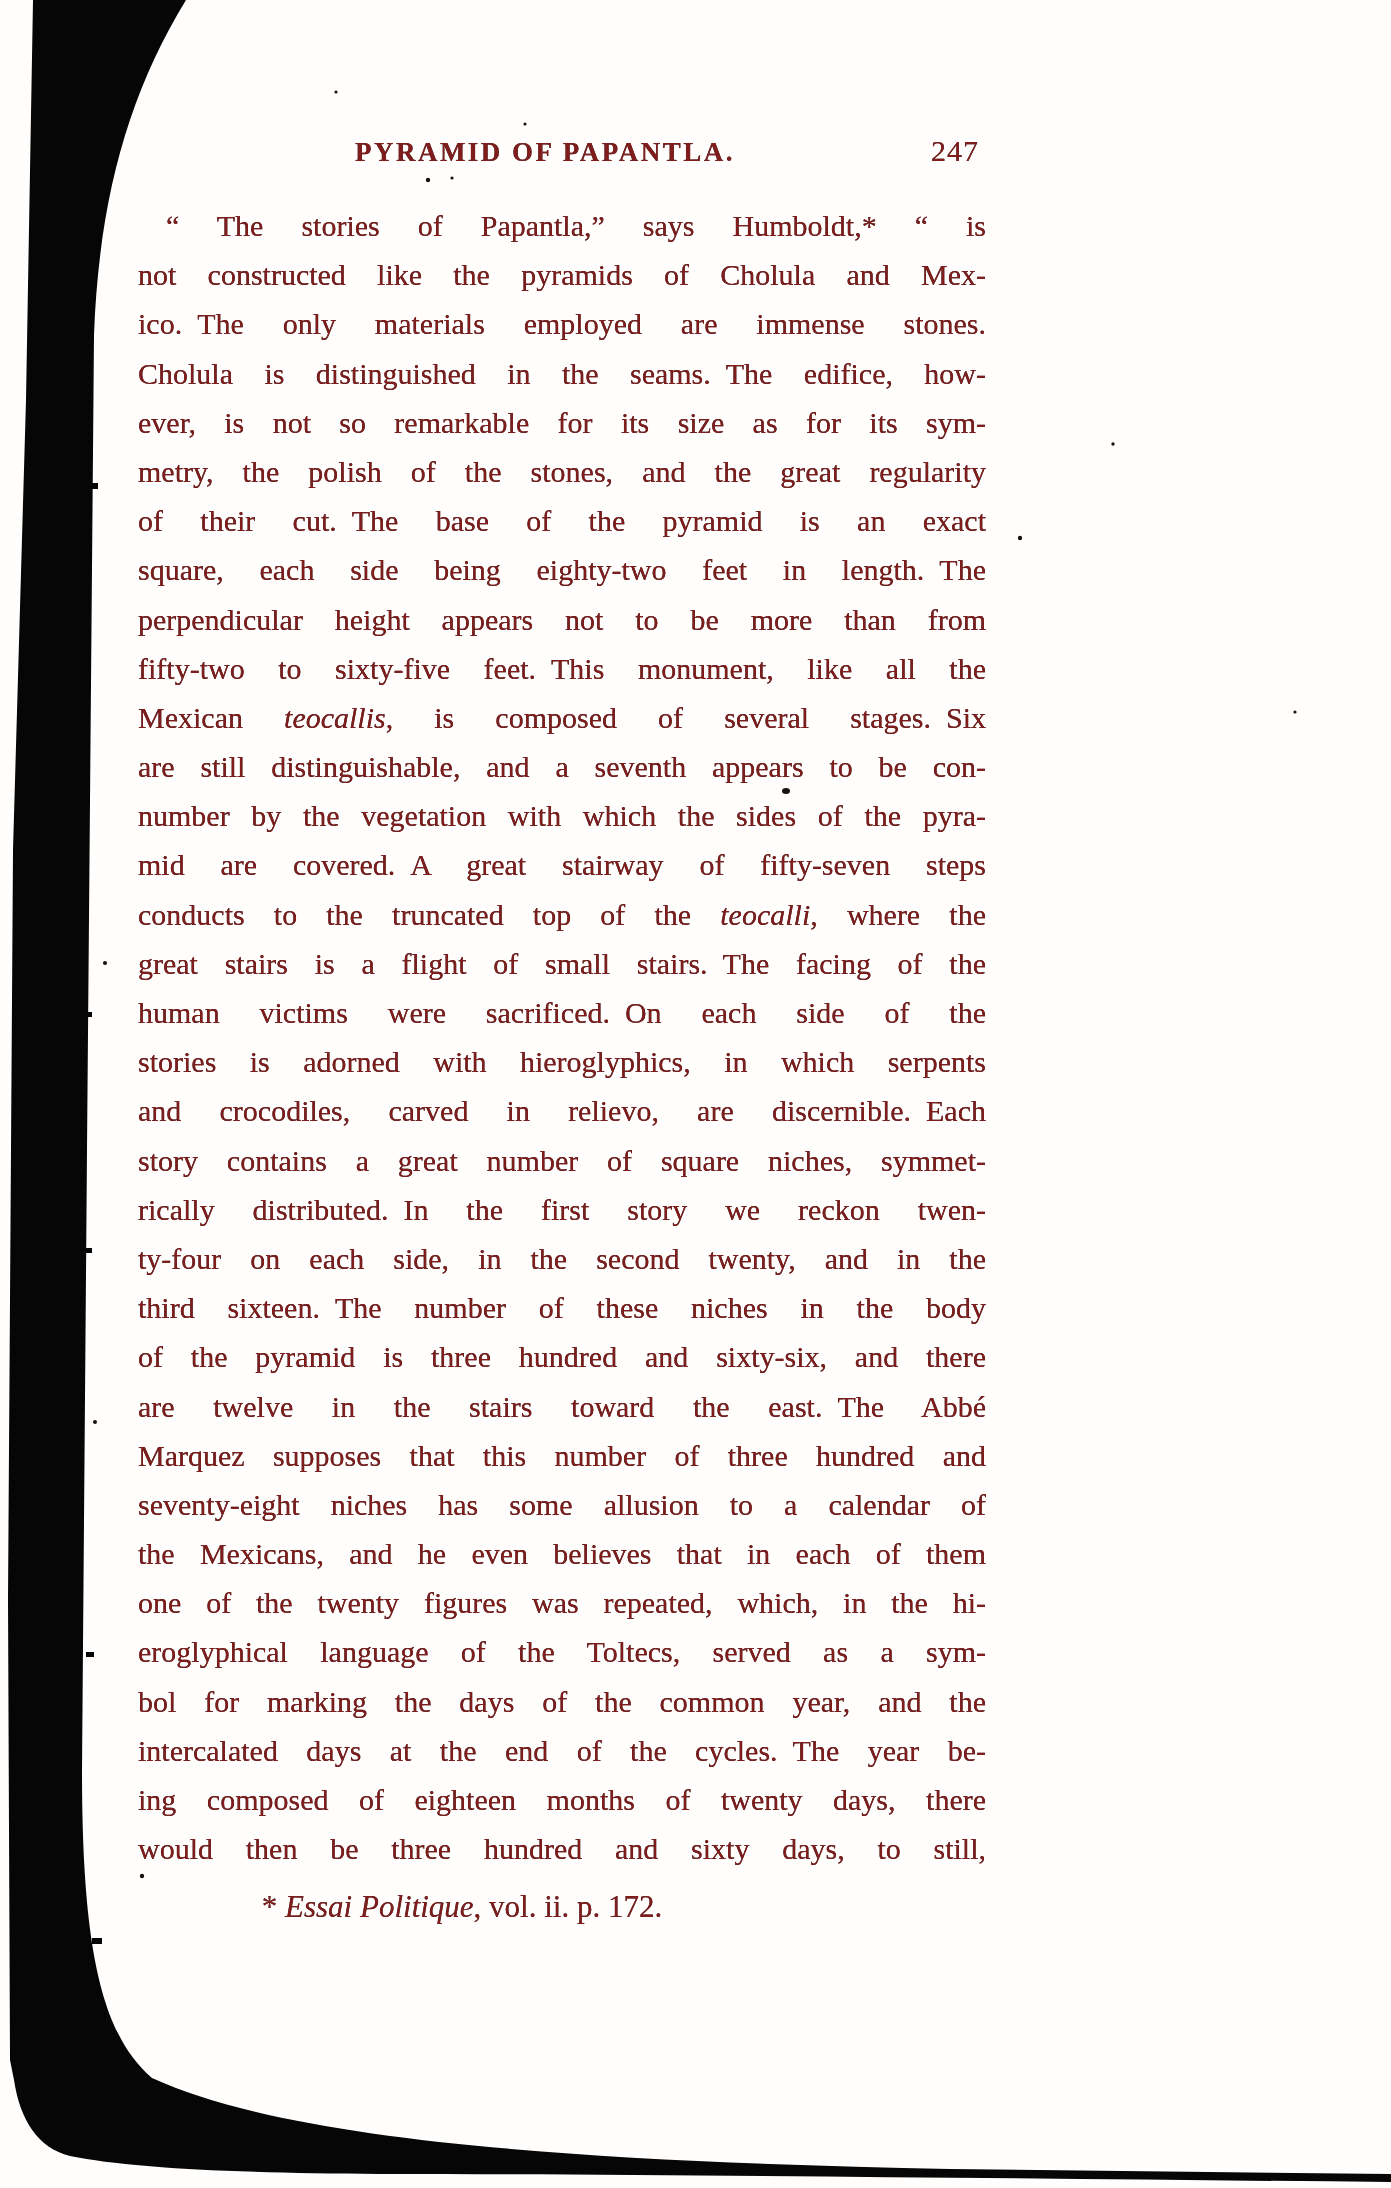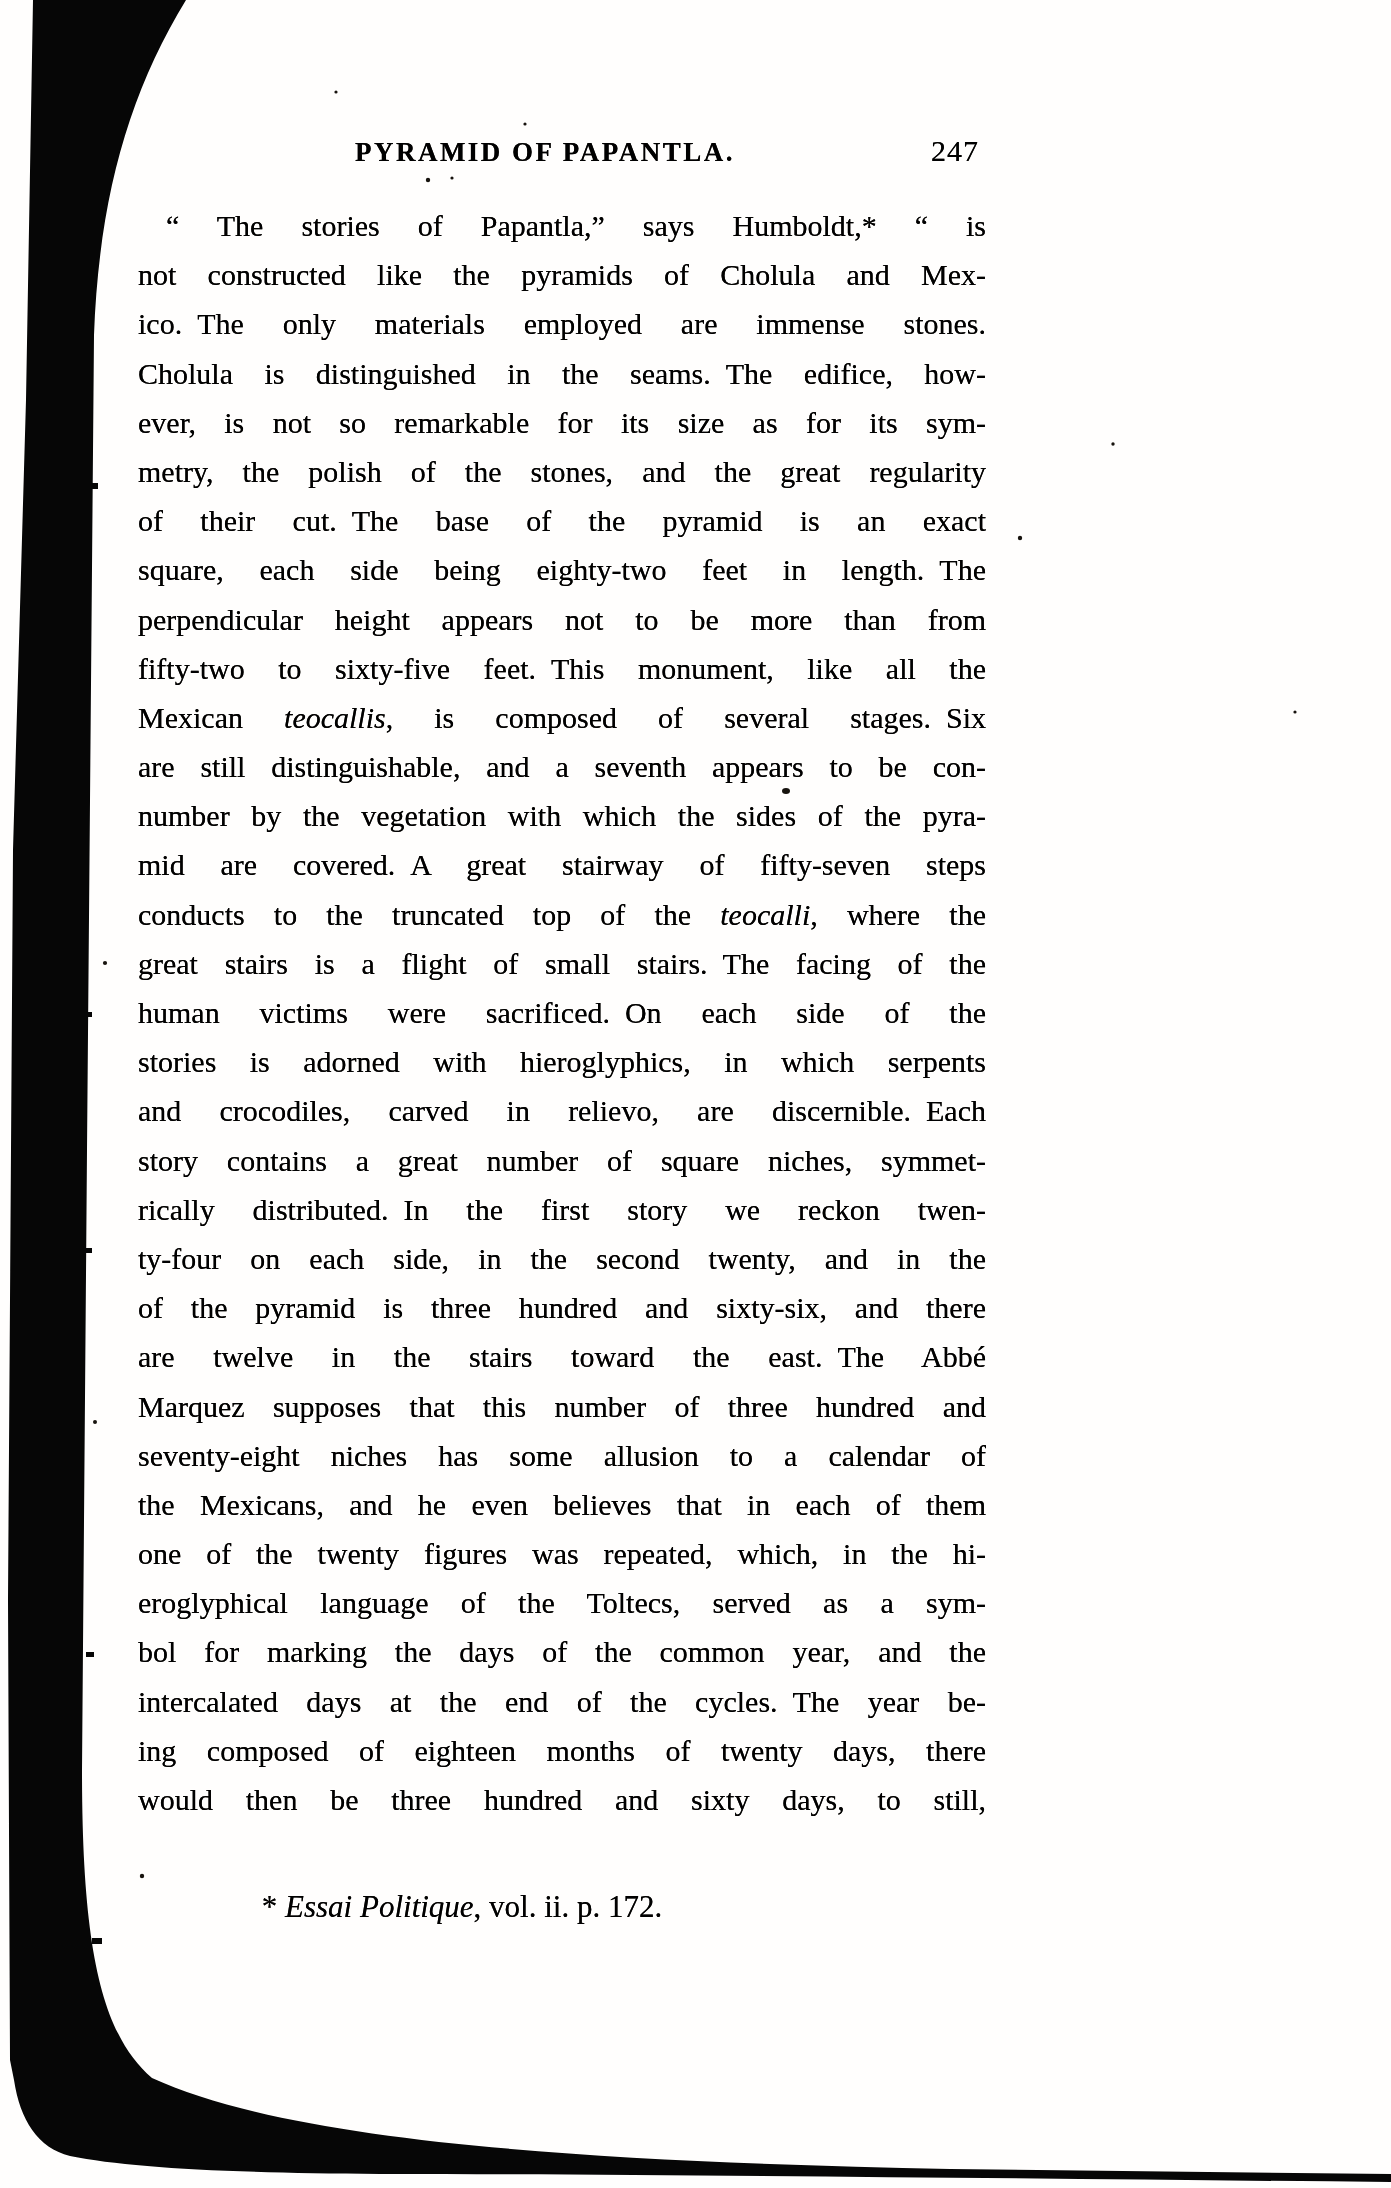--- a/index.html
+++ b/index.html
@@ -2,21 +2,21 @@
 <html><head>
 <meta charset="utf-8">
 <style>
   html,body{margin:0;padding:0;background:#ffffff;}
   .page{
     position:relative;
     width:1391px;height:2188px;
     background:#fffefd;
     overflow:hidden;
     font-family:"Liberation Serif","DejaVu Serif",serif;
-    color:#000000;
+    color:#7f1d1d;
   }
   .scan-border{position:absolute;left:0;top:0;width:1391px;height:2188px;pointer-events:none;}
   .running-header{
     position:absolute;left:138px;top:137px;width:814px;
     text-align:center;
     font-size:27px;letter-spacing:2.5px;
     font-weight:bold;
     text-shadow:0 0 0.4px rgba(20,16,10,0.85);
   }
   .page-number{
@@ -114,20 +114,21 @@
     <div class="line">number by the vegetation with which the sides of the pyra-</div>
     <div class="line">mid are covered. A great stairway of fifty-seven steps</div>
     <div class="line">conducts to the truncated top of the <i>teocalli</i>, where the</div>
     <div class="line">great stairs is a flight of small stairs. The facing of the</div>
     <div class="line">human victims were sacrificed. On each side of the</div>
     <div class="line">stories is adorned with hieroglyphics, in which serpents</div>
     <div class="line">and crocodiles, carved in relievo, are discernible. Each</div>
     <div class="line">story contains a great number of square niches, symmet-</div>
     <div class="line">rically distributed. In the first story we reckon twen-</div>
     <div class="line">ty-four on each side, in the second twenty, and in the</div>
+    <div class="line">third sixteen. The number of these niches in the body</div>
     <div class="line">of the pyramid is three hundred and sixty-six, and there</div>
     <div class="line">are twelve in the stairs toward the east. The Abbé</div>
     <div class="line">Marquez supposes that this number of three hundred and</div>
     <div class="line">seventy-eight niches has some allusion to a calendar of</div>
     <div class="line">the Mexicans, and he even believes that in each of them</div>
     <div class="line">one of the twenty figures was repeated, which, in the hi-</div>
     <div class="line">eroglyphical language of the Toltecs, served as a sym-</div>
     <div class="line">bol for marking the days of the common year, and the</div>
     <div class="line">intercalated days at the end of the cycles. The year be-</div>
     <div class="line">ing composed of eighteen months of twenty days, there</div>

